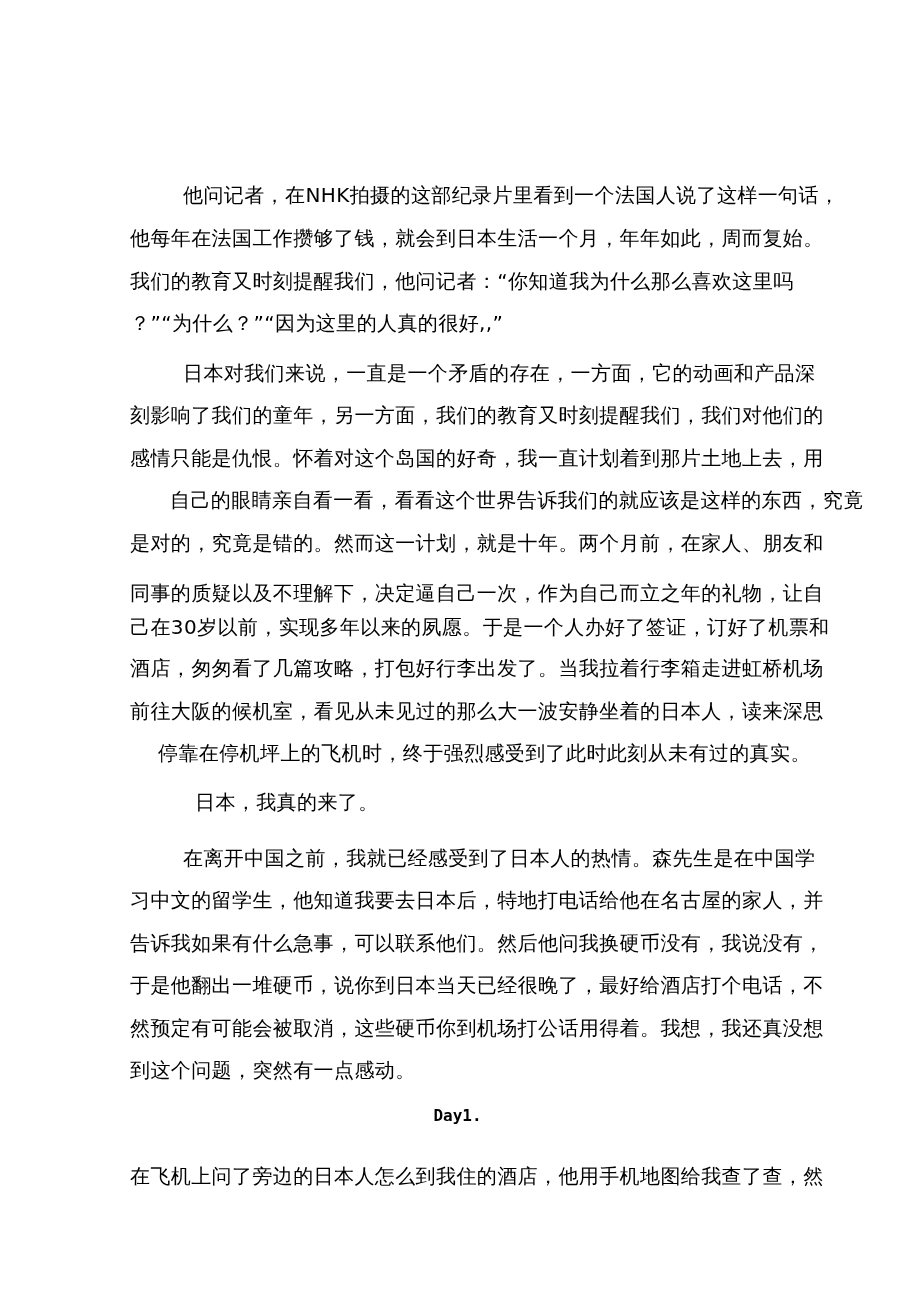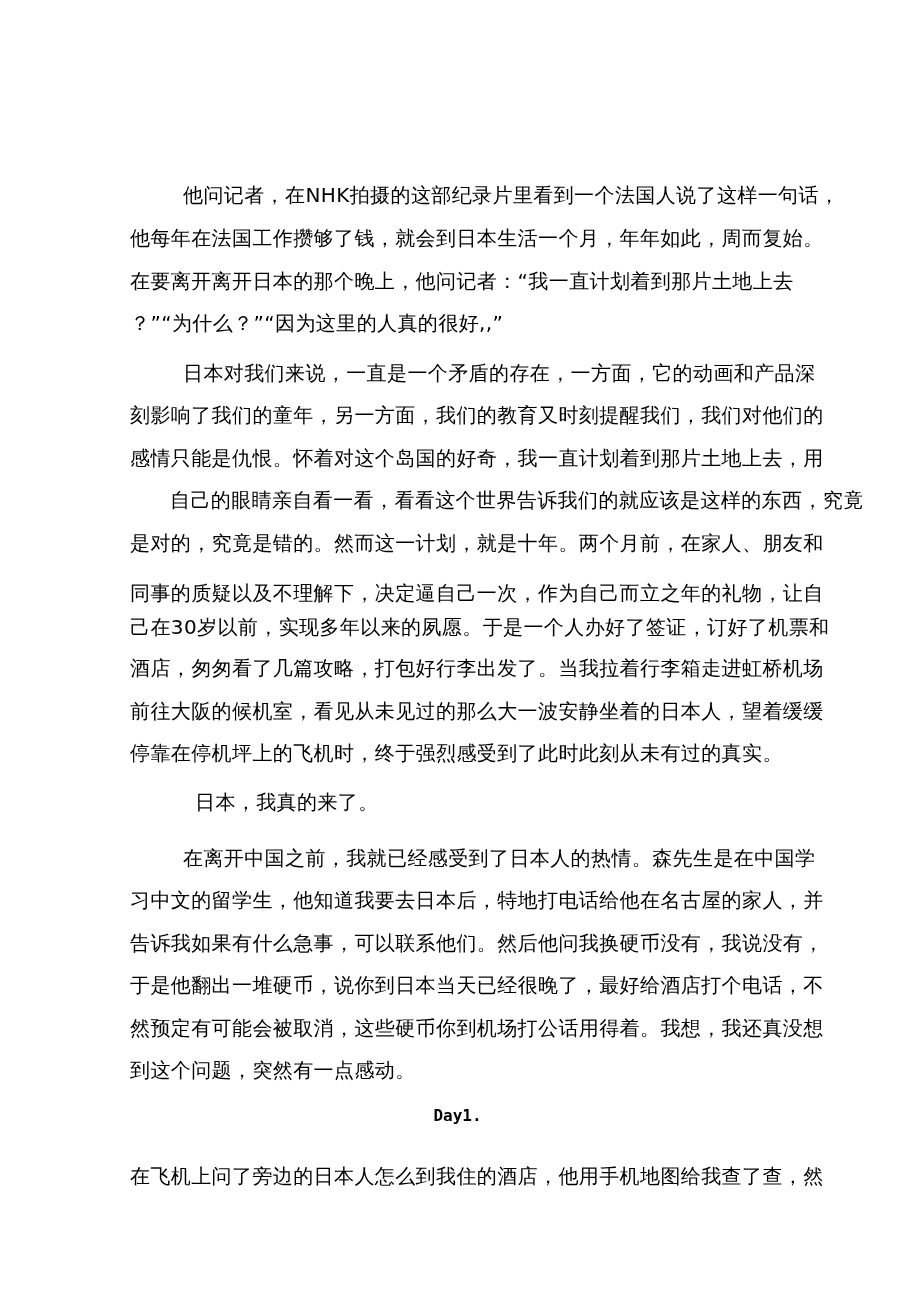--- a/index.html
+++ b/index.html
@@ -52,33 +52,33 @@
     }
   </style>
 </head>
 <body>
 
 <div class="page">
 
 
   <div class="line indent justify" style="top:182px;">他问记者，在NHK拍摄的这部纪录片里看到一个法国人说了这样一句话，</div>
   <div class="line justify" style="top:225px;">他每年在法国工作攒够了钱，就会到日本生活一个月，年年如此，周而复始。</div>
-  <div class="line justify" style="top:268px;">在要离开离开日本的那个晚上，他问记者：“我一直计划着到那片土地上去</div>
+  <div class="line justify" style="top:268px;">我们的教育又时刻提醒我们，他问记者：“你知道我为什么那么喜欢这里吗</div>
   <div class="line" style="top:310px;">？”“为什么？”“因为这里的人真的很好,,”</div>
 
   <div class="line indent justify" style="top:360px;">日本对我们来说，一直是一个矛盾的存在，一方面，它的动画和产品深</div>
   <div class="line justify" style="top:402px;">刻影响了我们的童年，另一方面，我们的教育又时刻提醒我们，我们对他们的</div>
   <div class="line justify" style="top:445px;">感情只能是仇恨。怀着对这个岛国的好奇，我一直计划着到那片土地上去，用</div>
   <div class="line justify" style="top:487px;margin-left:40px;">自己的眼睛亲自看一看，看看这个世界告诉我们的就应该是这样的东西，究竟</div>
   <div class="line justify" style="top:530px;">是对的，究竟是错的。然而这一计划，就是十年。两个月前，在家人、朋友和</div>
   <div class="line justify" style="top:572px;margin-top:8px;">同事的质疑以及不理解下，决定逼自己一次，作为自己而立之年的礼物，让自</div>
   <div class="line justify" style="top:614px;">己在30岁以前，实现多年以来的夙愿。于是一个人办好了签证，订好了机票和</div>
   <div class="line justify" style="top:655px;">酒店，匆匆看了几篇攻略，打包好行李出发了。当我拉着行李箱走进虹桥机场</div>
-  <div class="line justify" style="top:698px;">前往大阪的候机室，看见从未见过的那么大一波安静坐着的日本人，望着缓缓</div>
-  <div class="line" style="top:740px;">停靠在停机坪上的飞机时，终于强烈感受到了此时此刻从未有过的真实。</div>
+  <div class="line justify" style="top:698px;">前往大阪的候机室，看见从未见过的那么大一波安静坐着的日本人，读来深思</div>
+  <div class="line" style="top:740px;margin-left:28px;">停靠在停机坪上的飞机时，终于强烈感受到了此时此刻从未有过的真实。</div>
 
   <div class="line indent" style="top:789px;margin-left:12px;">日本，我真的来了。</div>
 
   <div class="line indent justify" style="top:845px;">在离开中国之前，我就已经感受到了日本人的热情。森先生是在中国学</div>
   <div class="line justify" style="top:887px;">习中文的留学生，他知道我要去日本后，特地打电话给他在名古屋的家人，并</div>
   <div class="line justify" style="top:930px;">告诉我如果有什么急事，可以联系他们。然后他问我换硬币没有，我说没有，</div>
   <div class="line justify" style="top:972px;">于是他翻出一堆硬币，说你到日本当天已经很晚了，最好给酒店打个电话，不</div>
   <div class="line justify" style="top:1015px;">然预定有可能会被取消，这些硬币你到机场打公话用得着。我想，我还真没想</div>
   <div class="line" style="top:1057px;">到这个问题，突然有一点感动。</div>
 

